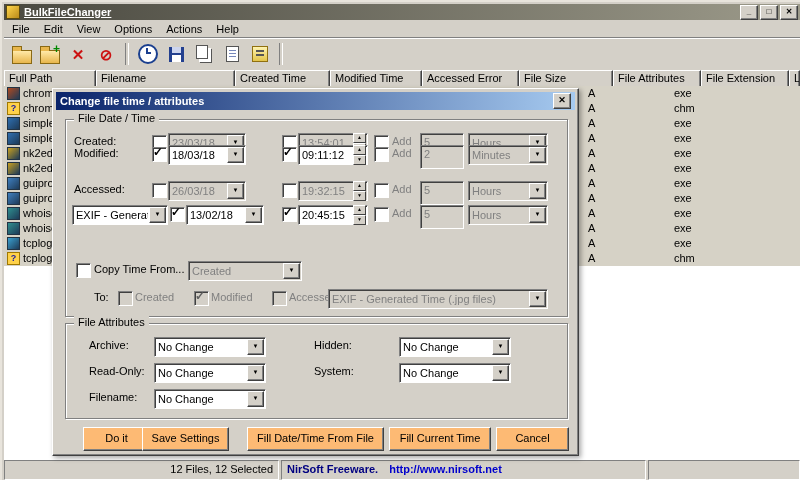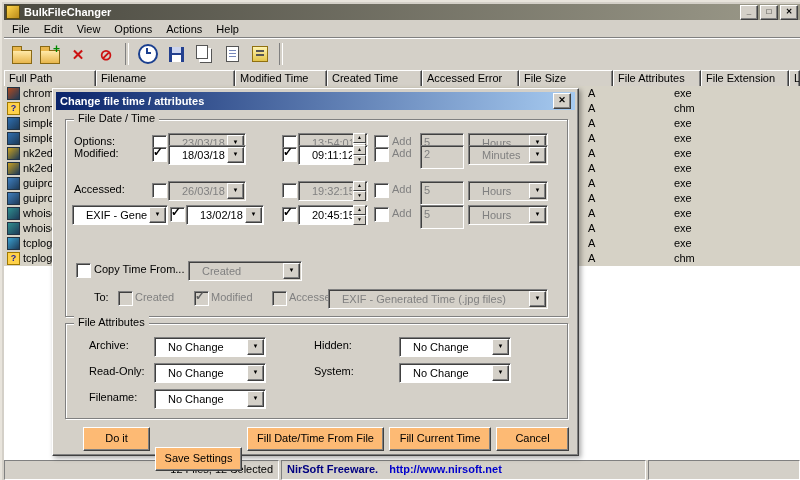--- a/index.html
+++ b/index.html
@@ -6,21 +6,21 @@
   #app{position:relative;width:800px;height:480px;background:#d4d0c8;
        border:2px outset #e8e4dc;overflow:hidden;
        font-family:"Liberation Sans",sans-serif;font-size:11px;color:#000;}
 
   
   .titlebar{position:absolute;left:2px;top:2px;right:2px;height:16px;
     background:linear-gradient(90deg,#4a4940,#9c9a8a);
     display:flex;align-items:center;gap:4px;padding:0 2px;}
   .appicon{width:12px;height:12px;background:linear-gradient(135deg,#ffd54a,#b98a1a);
     border:1px solid #5a4a10;flex:0 0 12px;}
-  .ttext{color:#fff;font-weight:bold;flex:1;white-space:nowrap;overflow:hidden;}
+  .ttext{color:#fff;font-weight:bold;flex:1;white-space:nowrap;overflow:hidden;text-decoration:underline;}
   .wbtns{display:flex;gap:2px;}
   .wbtn{width:16px;height:13px;background:#d4d0c8;border:1px solid;
     border-color:#fff #404040 #404040 #fff;box-shadow:inset -1px -1px 0 #808080;
     font-size:8px;line-height:11px;text-align:center;font-weight:bold;}
 
   .menubar{position:absolute;left:2px;top:18px;right:2px;height:17px;
     display:flex;align-items:center;padding-left:1px;border-bottom:1px solid #808080;
     box-shadow:0 1px 0 #fff;}
   .menu-item{padding:2px 7px;white-space:nowrap;}
 
@@ -98,21 +98,21 @@
   .graytext{color:#808080;}
   .cb{position:absolute;width:13px;height:13px;top:3px;background:#fff;border:1px solid;
     border-color:#808080 #fff #fff #808080;box-shadow:inset 1px 1px 0 #404040;}
   .cb.dis{background:#d4d0c8;}
   .cb .chk{position:absolute;left:0;top:-3px;font-size:12px;font-weight:bold;color:#000;}
   .cb.dis .chk{color:#606060;}
 
   .combo,.edit{position:absolute;top:1px;height:18px;background:#fff;border:1px solid;
     border-color:#808080 #fff #fff #808080;box-shadow:inset 1px 1px 0 #404040;}
   .combo{display:flex;align-items:center;}
-  .combo .cval{flex:1;padding-left:13px;overflow:hidden;white-space:nowrap;}
+  .combo .cval{flex:1;padding-left:3px;overflow:hidden;white-space:nowrap;}
   .combo.dis,.edit.dis{background:#d4d0c8;color:#808080;}
   .carrow{width:15px;height:14px;margin:1px;background:#d4d0c8;border:1px solid;
     border-color:#fff #404040 #404040 #fff;box-shadow:inset -1px -1px 0 #808080;
     text-align:center;font-size:6px;line-height:13px;color:#000;flex:0 0 15px;}
   .spinbtns{width:13px;display:flex;flex-direction:column;margin:1px;flex:0 0 13px;}
   .sb{height:8px;background:#d4d0c8;border:1px solid;border-color:#fff #404040 #404040 #fff;
     font-size:5px;line-height:6px;text-align:center;color:#000;}
   .edit{padding:2px 3px;}
 
   .btn{position:absolute;top:338px;height:22px;background:#fdba74;border:1px solid;
@@ -169,22 +169,22 @@
         <span class="ic i-doc"></span>
       </div>
       <div class="tbtn">
         <span class="ic i-props"></span>
       </div>
       <div class="tb-sep"></div>
     </div>
   <div class="header" id="header">
       <div class="hcell" style="width: 86px;">Full Path</div>
       <div class="hcell" style="width: 133px;">Filename</div>
+      <div class="hcell" style="width: 89px;">Created Time</div>
       <div class="hcell" style="width: 86px;">Modified Time</div>
-      <div class="hcell" style="width: 89px;">Created Time</div>
       <div class="hcell" style="width: 91px;">Accessed Error</div>
       <div class="hcell" style="width: 88px;">File Size</div>
       <div class="hcell" style="width: 82px;">File Attributes</div>
       <div class="hcell" style="width: 82px;">File Extension</div>
       <div class="hcell" style="flex: 1 1 0%;">Last Error</div>
     </div>
   <div class="list" id="list">
       <div class="row sel">
         <div class="cell fname" style="width: 133px;">
           <span class="fi fi-app" style="background: linear-gradient(135deg, rgb(176, 74, 32), rgb(29, 58, 87));"></span>
@@ -318,21 +318,21 @@
 
   <div class="dialog">
     <div class="dtitle">
       <span class="dtext">Change file time / attributes</span>
       <span class="dclose">✕</span>
     </div>
 
     <div class="group" id="grp-datetime">
       <span class="legend">File Date / Time</span>
     <div class="dtrow" style="top: 12px;">
-          <span class="lbl" style="left: 8px;">Options:</span>
+          <span class="lbl" style="left: 8px;">Created:</span>
           <span class="cb" style="left: 86px;"></span>
           <span class="combo dis" style="left: 102px; width: 76px;">
             <span class="cval">23/03/18</span>
             <span class="carrow">▼</span>
           </span>
           <span class="cb" style="left: 216px;"></span>
           <span class="combo dis" style="left: 232px; width: 68px;">
             <span class="cval">13:54:01</span>
             <span class="spinbtns">
               <span class="sb">▲</span>
@@ -486,20 +486,20 @@
           <span class="lbl" style="left: 23px;">Filename:</span>
           <span class="combo" style="left: 88px; width: 110px;">
             <span class="cval">No Change</span>
             <span class="carrow">▼</span>
           </span>
         </div>
       </div>
 
     <div id="dlg-buttons">
         <div class="btn" style="left: 30px; width: 65px;">Do it</div>
-        <div class="btn" style="left: 102px; width: 85px; margin-top: 20px;">Save Settings</div>
+        <div class="btn" style="left: 89px; width: 85px;">Save Settings</div>
         <div class="btn" style="left: 194px; width: 135px;">Fill Date/Time From File</div>
         <div class="btn" style="left: 336px; width: 100px;">Fill Current Time</div>
         <div class="btn" style="left: 443px; width: 71px;">Cancel</div>
       </div>
   </div>
 
 </div>
 
 </body></html>

